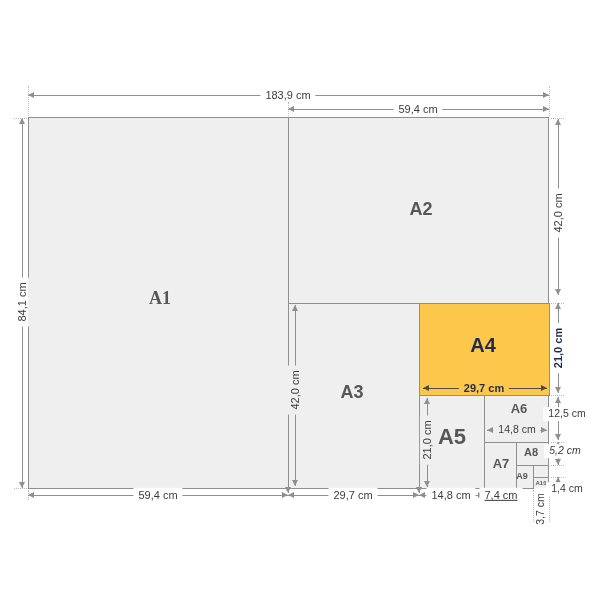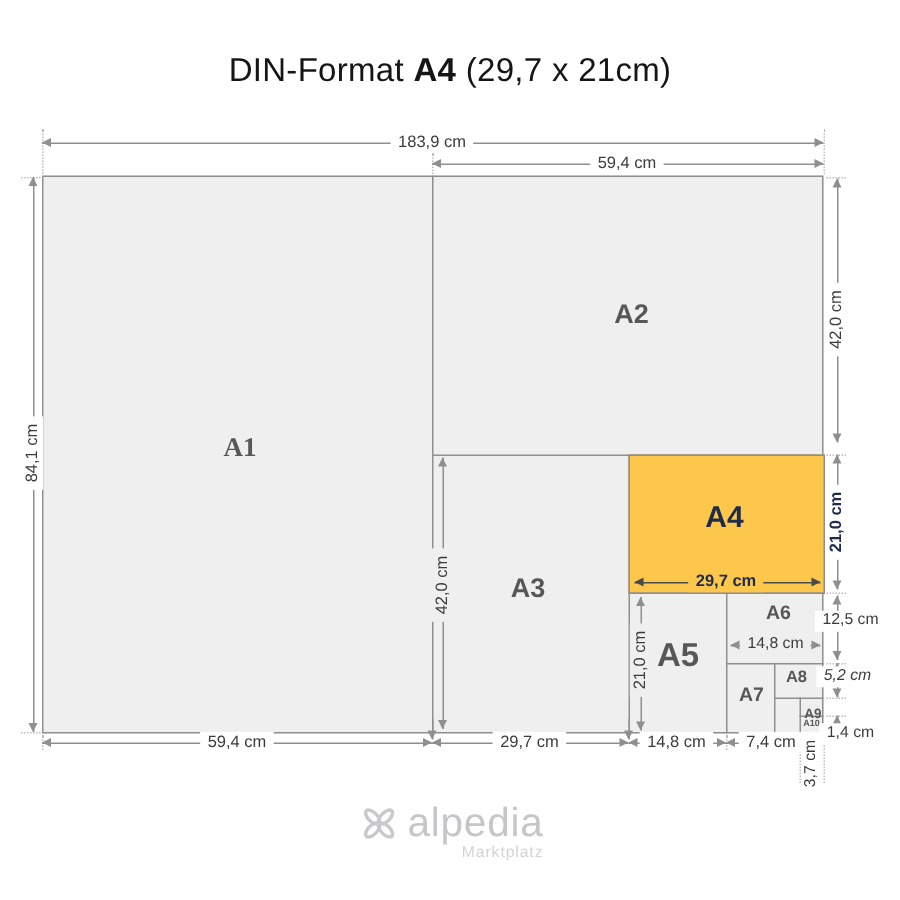--- a/index.html
+++ b/index.html
@@ -46,21 +46,20 @@
         display:flex;align-items:flex-start;gap:4px;z-index:7;}
   .logo-text{display:flex;flex-direction:column;align-items:flex-end;}
   .logo-name{font-size:27px;color:#c6c6ca;line-height:1.1;letter-spacing:.5px;}
   .logo-sub{font-size:10.5px;color:#d4d4d8;letter-spacing:.6px;margin-top:-2px;}
 </style>
 </head>
 <body>
 
 <div id="canvas">
 
-  <div class="title"><span>DIN-Format </span><b>A4</b><span> (29,7 x 21cm)</span></div>
 
   <div class="sheet"></div>
   <div class="a4box"></div>
 
   <div class="ln" style="left:288px;top:117px;width:1px;height:372px;"></div>
   <div class="ln" style="left:288px;top:303px;width:261px;height:1px;"></div>
   <div class="ln" style="left:419px;top:303px;width:1px;height:186px;"></div>
   <div class="ln" style="left:419px;top:395px;width:130px;height:1px;"></div>
   <div class="ln" style="left:484px;top:395px;width:1px;height:94px;"></div>
   <div class="ln" style="left:484px;top:442px;width:65px;height:1px;"></div>
@@ -70,21 +69,21 @@
   <div class="ln" style="left:533px;top:477px;width:16px;height:1px;"></div>
 
   <div class="flab f18" style="left:160px;top:298px;font-family:Liberation Serif, serif;">A1</div>
   <div class="flab f18" style="left:421px;top:209px;">A2</div>
   <div class="flab f18" style="left:352px;top:392px;">A3</div>
   <div class="flab f20 navy" style="left:483px;top:345px;">A4</div>
   <div class="flab f22" style="left:452px;top:437px;">A5</div>
   <div class="flab f13" style="left:519px;top:408px;">A6</div>
   <div class="flab f13" style="left:501px;top:463px;">A7</div>
   <div class="flab f11" style="left:531px;top:452px;">A8</div>
-  <div class="flab f9" style="left:522px;top:476px;margin-left:20px;">A9</div>
+  <div class="flab f9" style="left:522px;top:476px;">A9</div>
   <div class="flab f6" style="left:541px;top:483px;">A10</div>
 
   <div class="dh" style="left:28px;top:95px;width:521px;">
       <i class="al"></i>
       <i class="ar"></i>
     </div>
   <div class="dl" style="left:288px;top:95px;">183,9 cm</div>
   <div class="dh" style="left:288px;top:109px;width:261px;">
       <i class="al"></i>
       <i class="ar"></i>
@@ -142,21 +141,21 @@
   <div class="dh" style="left:419px;top:495px;width:65px;">
       <i class="al"></i>
       <i class="ar"></i>
     </div>
   <div class="dl" style="left:451px;top:495px;">14,8 cm</div>
 
   <div class="dh" style="left:484px;top:495px;width:32px;">
       <i class="al"></i>
       <i class="ar"></i>
     </div>
-  <div class="dl" style="left:514px;top:495px;">7,4 cm</div>
+  <div class="dl" style="left:501px;top:495px;text-decoration:underline;">7,4 cm</div>
 
   <div class="dotv" style="left:533px;top:490px;height:32px;"></div>
   <div class="dotv" style="left:549px;top:490px;height:32px;"></div>
   <div class="dl sm rot" style="left:541px;top:509px;">3,7 cm</div>
 
   <div class="dv" style="left:295px;top:305px;height:181px;">
       <i class="au"></i>
       <i class="ad"></i>
     </div>
   <div class="dl rot pap" style="left:295px;top:390px;">42,0 cm</div>
@@ -195,38 +194,14 @@
   <div class="doth" style="left:551px;top:303px;width:13px;"></div>
   <div class="doth" style="left:551px;top:395px;width:13px;"></div>
   <div class="doth" style="left:551px;top:442px;width:13px;"></div>
   <div class="doth" style="left:551px;top:465px;width:13px;"></div>
   <div class="doth" style="left:551px;top:477px;width:13px;"></div>
   <div class="doth" style="left:551px;top:489px;width:13px;"></div>
   <div class="dotv" style="left:28px;top:490px;height:10px;"></div>
   <div class="dotv" style="left:484px;top:490px;height:10px;"></div>
   <div class="dotv" style="left:516px;top:490px;height:10px;"></div>
 
-  <div class="logo">
-    <span>
-      <svg width="30" height="30" viewBox="0 0 32 32">
-        <g fill="none" stroke="#c9c9cd" stroke-width="2.4">
-          <g transform="rotate(45 16 16)">
-              <ellipse cx="22.5" cy="16" rx="6.3" ry="3.2"></ellipse>
-            </g>
-          <g transform="rotate(135 16 16)">
-              <ellipse cx="22.5" cy="16" rx="6.3" ry="3.2"></ellipse>
-            </g>
-          <g transform="rotate(225 16 16)">
-              <ellipse cx="22.5" cy="16" rx="6.3" ry="3.2"></ellipse>
-            </g>
-          <g transform="rotate(315 16 16)">
-              <ellipse cx="22.5" cy="16" rx="6.3" ry="3.2"></ellipse>
-            </g>
-        </g>
-      </svg>
-    </span>
-    <span class="logo-text">
-      <span class="logo-name">alpedia</span>
-      <span class="logo-sub">Marktplatz</span>
-    </span>
-  </div>
 
 </div>
 
 </body></html>

